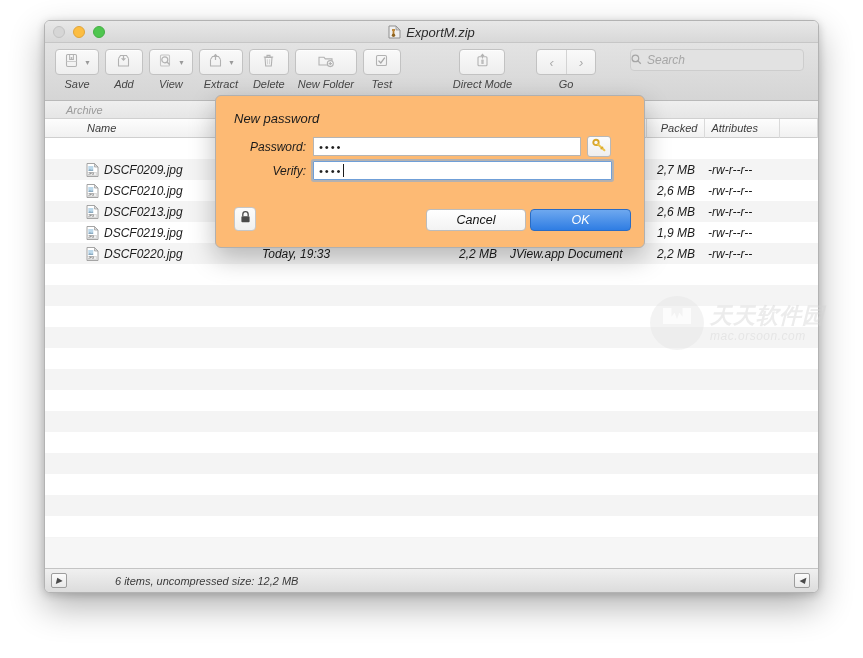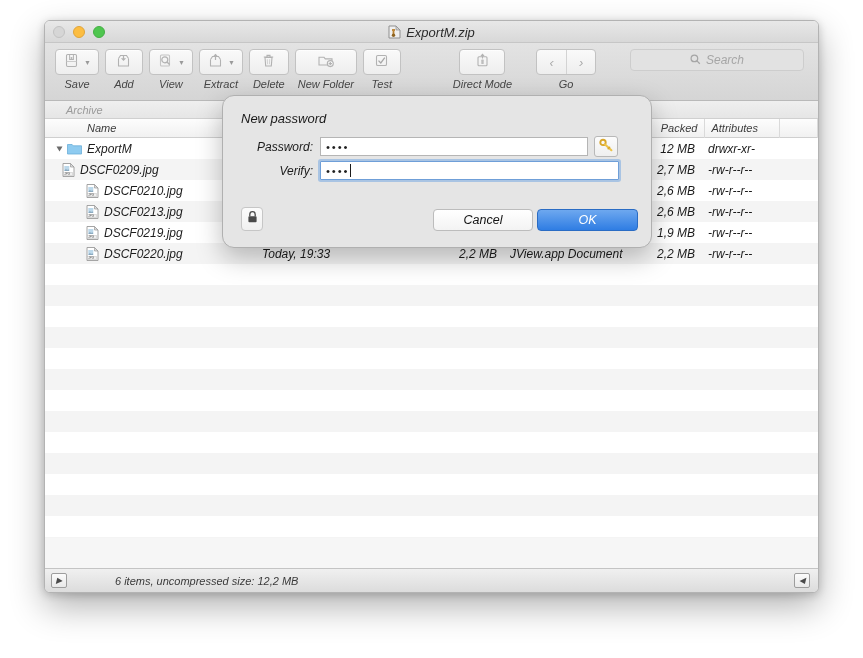--- a/index.html
+++ b/index.html
@@ -85,21 +85,21 @@
     width: 29px; display: flex; align-items: center; justify-content: center;
     font-size: 13px; color: #a8a8a8;
   }
   .go-half + .go-half { border-left: 1px solid #d3d3d3; }
 
   .search-box {
     position: absolute; right: 14px; top: 6px;
     width: 174px; height: 22px;
     border: 1px solid #cdcdcd; border-radius: 4px;
     background: #e2e2e2;
-    display: flex; align-items: center; justify-content: center; gap: 5px;
+    display: flex; align-items: center; gap: 5px;
   }
   .search-ph { font-size: 12px; color: #a6a6a6; }
 
   
   .archive-bar {
     height: 18px;
     background: linear-gradient(to bottom, #efefef 0%, #e6e6e6 100%);
     border-bottom: 1px solid #d0d0d0;
     display: flex; align-items: center;
     padding-left: 8px;
@@ -182,25 +182,25 @@
     width: 28px; height: 16px; background: #fafafa;
     clip-path: polygon(0 0, 30% 0, 30% 55%, 42% 30%, 50% 70%, 58% 30%, 70% 55%, 70% 0, 100% 0, 100% 100%, 0 100%);
   }
   .wm-text { display: flex; flex-direction: column; line-height: 1; }
   .wm-cn { font-size: 22px; color: #d2d2d2; letter-spacing: 1px; font-weight: bold; }
   .wm-en { font-size: 12px; color: #d2d2d2; letter-spacing: 0.5px; margin-top: 3px; }
 
   
   .dialog {
     position: absolute;
-    left: 222px; top: 95px;
+    left: 215px; top: 95px;
     width: 430px; height: 153px;
-    background: #e5e5e5;
+    background: #fdba74;
     border: 1px solid #b0b0b0;
-    border-radius: 12px;
+    border-radius: 6px;
     box-shadow: 0 10px 26px rgba(0,0,0,0.26);
   }
   .dlg-title {
     position: absolute; left: 18px; top: 15px;
     font-size: 13px; color: #1b1b1b;
   }
   .field-row {
     position: absolute; display: flex; align-items: center;
   }
   .field-label {
@@ -438,38 +438,29 @@
       <div class="ch r" style="width:88px;"></div>
       <div class="ch" style="width:137px;"></div>
       <div class="ch r" style="width:61px;">Packed</div>
       <div class="ch" style="width:78px;">Attributes</div>
       <div class="ch" style="width:40px;"></div>
     </div>
 
     <div class="filelist">
 
       <div class="row">
-        <div class="cell-name" style="width:211px; padding-left:12px;">
-          <span class="disclosure"></span>
-          <span class="folder-ico">
-            <svg width="15" height="12" viewBox="0 0 15 12">
-              <path d="M0.5 1.5h4.6l1.2 1.3h8.2V11H0.5z" fill="#8ecbf0" stroke="#6bafd8" stroke-width="0.8"></path>
-            </svg>
-          </span>
-          <span>ExportM</span>
-        </div>
         <div class="cell l" style="width:160px;"></div>
         <div class="cell r" style="width:88px;"></div>
         <div class="cell l" style="width:137px;"></div>
         <div class="cell r" style="width:61px;">12 MB</div>
         <div class="cell l" style="width:78px;">drwxr-xr-</div>
       </div>
 
       <div class="row alt">
-        <div class="cell-name" style="width:211px; padding-left:17px;">
+        <div class="cell-name" style="width:211px; padding-left:41px;">
           <span class="jpg-ico">
             <svg width="13" height="14" viewBox="0 0 13 14">
               <path d="M1 0.5h7.5l3.5 3.5v9.5H1z" fill="#ffffff" stroke="#9a9a9a" stroke-width="0.9"></path>
               <path d="M8.5 0.5L12 4H8.5z" fill="#dcdcdc" stroke="#9a9a9a" stroke-width="0.7"></path>
               <rect x="2.3" y="3" width="5" height="5" fill="#bcd8ea"></rect>
               <path d="M2.3 8l1.6-2.2 1.3 1.5 1-1.2 1.1 1.9z" fill="#8aa9bf"></path>
               <rect x="1.6" y="9.6" width="8.8" height="3.2" fill="#efefef" stroke="#bdbdbd" stroke-width="0.5"></rect>
               <text x="2.3" y="12.2" font-size="3" fill="#666" font-family="sans-serif">JPG</text>
             </svg>
           </span>
@@ -583,20 +574,27 @@
 
     </div>
 
     <div class="statusbar">
       <div class="scroll-arrow">▶</div>
       <div class="status-text">6 items, uncompressed size: 12,2 MB</div>
       <div class="scroll-arrow" style="position:absolute; right:2px;">◀</div>
     </div>
   </div>
 
+  <div class="watermark">
+    <div class="wm-badge"></div>
+    <div class="wm-text">
+      <div class="wm-cn">天天软件园</div>
+      <div class="wm-en">mac.orsoon.com</div>
+    </div>
+  </div>
 
   <div class="dialog">
     <div class="dlg-title">New password</div>
 
     <div class="field-row" style="left:18px; top:40px;">
       <div class="field-label">Password:</div>
       <div class="field-input" style="width:268px;">
         <span>••••</span>
       </div>
       <div class="key-btn">

